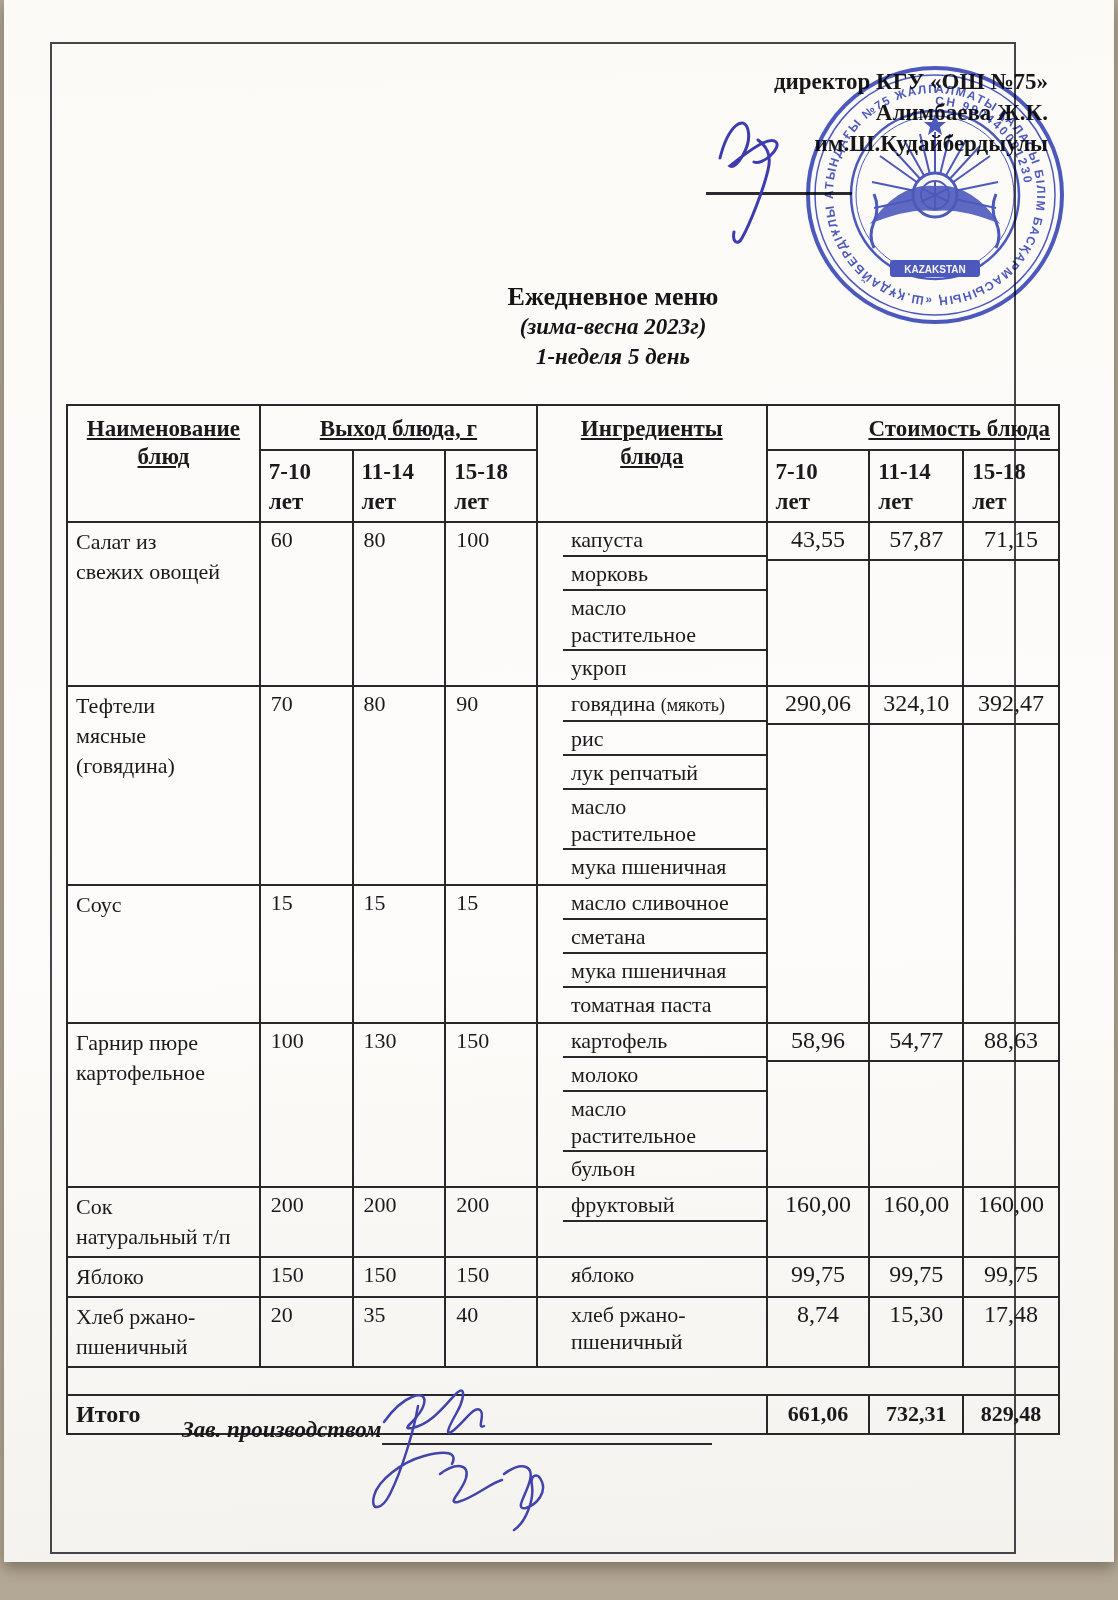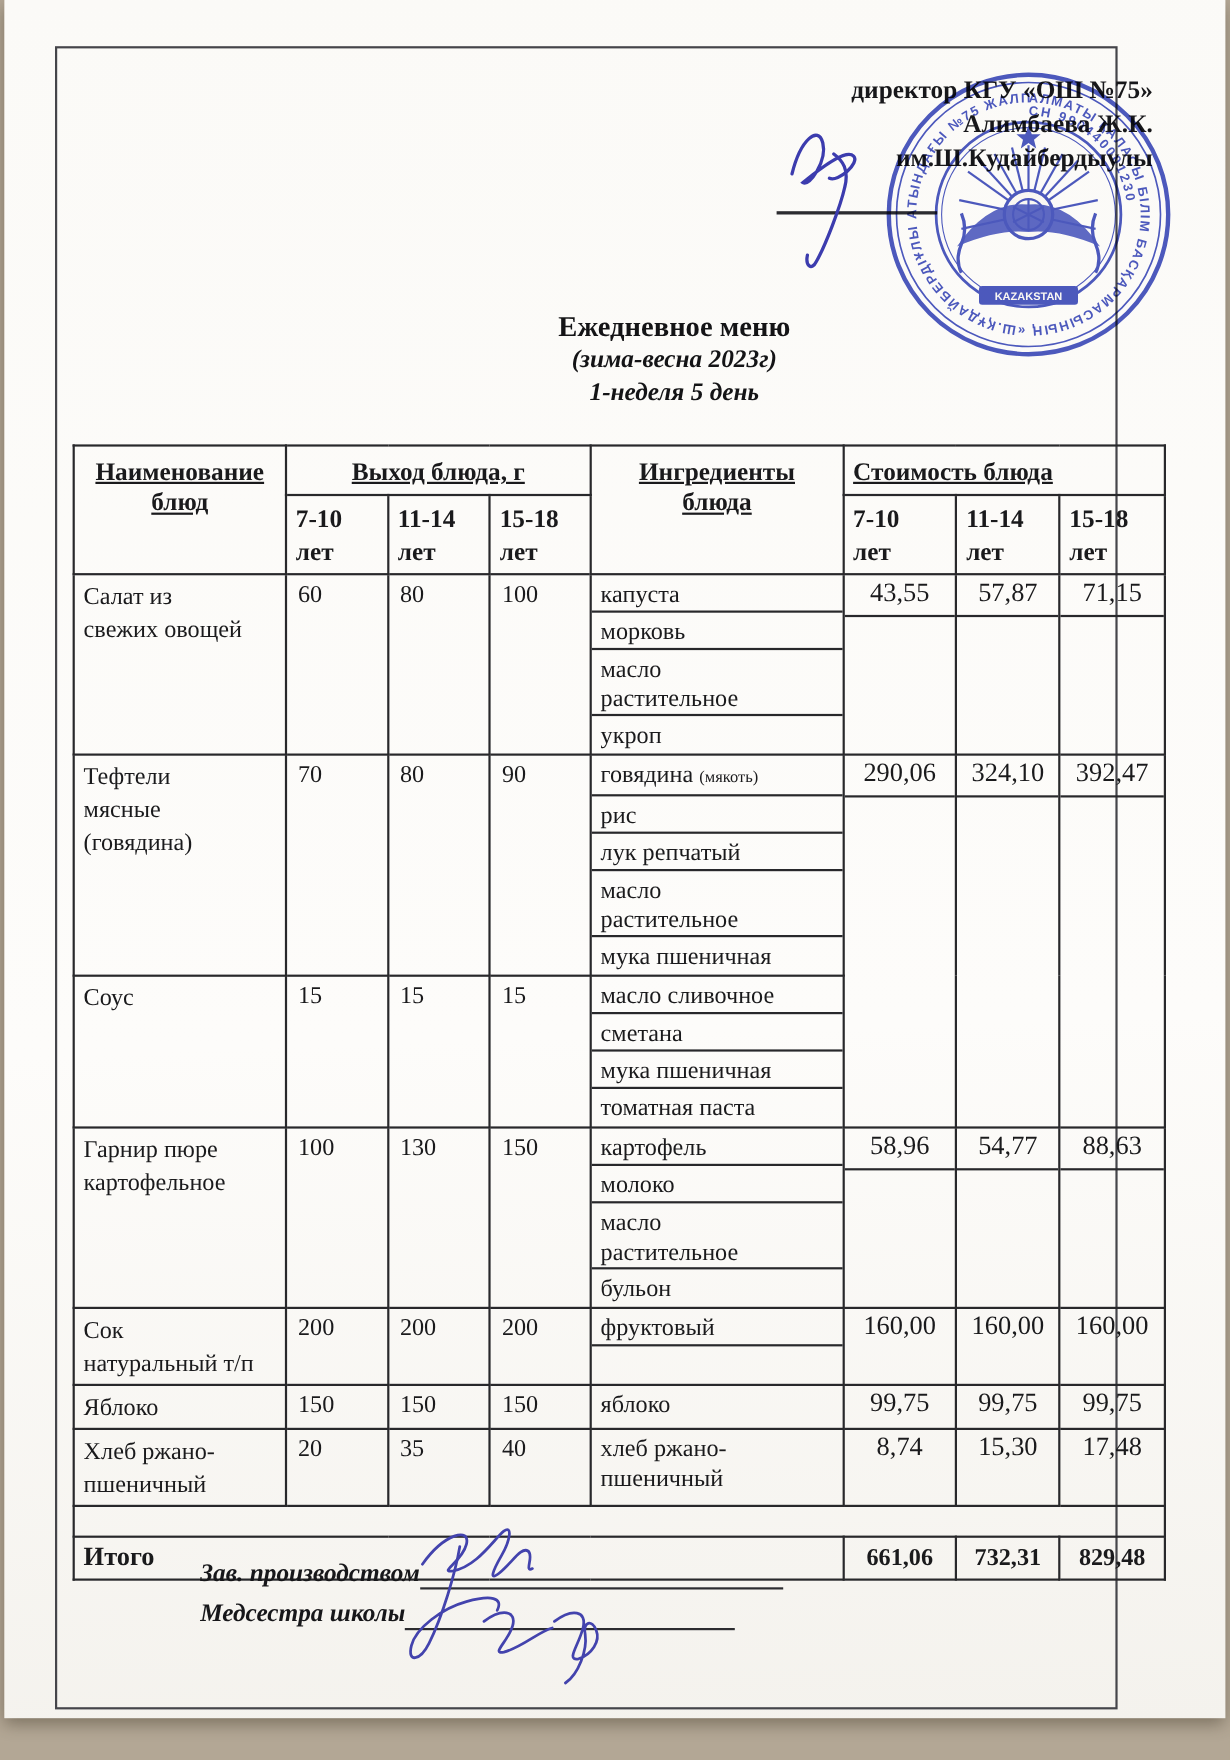--- a/index.html
+++ b/index.html
@@ -18,29 +18,29 @@
   .sig-line-top{position:absolute;left:702px;top:168px;width:146px;height:24px;
     border-bottom:3px solid #2c2c30;}
   .stamp{position:absolute;left:800px;top:64px;width:262px;height:262px;
     opacity:.85;mix-blend-mode:multiply;}
   .topsig{position:absolute;left:688px;top:96px;width:190px;height:150px;}
 
   table.menu{position:absolute;left:62px;top:404px;width:994px;border-collapse:collapse;
     color:#1a1a1c;}
   table.menu th,table.menu td{border:2px solid #28282b;vertical-align:top;}
   th.group{font-size:23px;font-weight:bold;padding:9px 8px 6px;text-align:center;white-space:pre-line;line-height:28px;text-decoration:underline;}
-  th.group.left{text-align:left;}
+  th.group.left{text-align:right;}
   th.age{font-size:23px;font-weight:bold;text-align:left;padding:6px 8px 4px;white-space:pre-line;line-height:30px;}
   td.td-name{font-size:22px;padding:4px 6px 4px 8px;white-space:pre-line;line-height:30px;}
   td.td-out{font-size:22px;padding:4px 4px 4px 10px;}
   td.td-ing{padding:0;}
   .ing-item{min-height:34px;box-sizing:border-box;padding:3px 8px 1px;font-size:22px;
-    line-height:27px;white-space:pre-line;}
+    line-height:27px;white-space:pre-line;margin-left:25px;}
   .ing-item.b{border-bottom:2px solid #28282b;}
-  .ing-item .par{font-size:15px;}
+  .ing-item .par{font-size:18px;}
   td.td-cost{padding:0;}
   .cost-inner{height:38px;box-sizing:border-box;text-align:center;padding-top:3px;
     font-size:24px;}
   .cost-inner.line{border-bottom:2px solid #28282b;}
   td.spacer-cell{height:26px;padding:0;}
   td.total-label{font-size:24px;font-weight:bold;padding:5px 8px;vertical-align:middle;}
   td.total-val{font-size:22px;font-weight:bold;text-align:center;vertical-align:middle;padding:5px 2px;}
 
   .bottom-sigs{position:absolute;left:160px;top:1408px;width:620px;color:#17171a;}
   .sig-row{display:flex;align-items:flex-end;height:37px;}
@@ -310,24 +310,20 @@
         <td class="total-val" data-name="total-cost-15-18">829,48</td>
       </tr>
     </tbody>
   </table>
 
   <div class="bottom-sigs" data-name="signature-block">
     <div class="sig-row">
       <span class="lbl" data-name="signature-label-production-manager">Зав. производством</span>
       <div class="line" style="width:330px" data-name="signature-line"></div>
     </div>
-    <div class="sig-row">
-      <span class="lbl" data-name="signature-label-school-nurse">Медсестра школы</span>
-      <div class="line" style="width:300px" data-name="signature-line"></div>
-    </div>
   </div>
 
   <svg class="bottomsig" viewBox="0 0 230 160" data-name="staff-signatures-scribble">
     <g fill="none" stroke="#4343ad" stroke-width="2.5" stroke-linecap="round">
       <path d="M30,44 C50,16 74,10 70,26 C66,42 44,52 58,50 C80,46 96,20 104,14 C112,8 110,22 102,36 C94,50 90,60 100,52 C112,42 120,28 126,32 C132,36 122,52 130,48"></path>
       <path d="M64,28 C60,52 48,92 36,116 C28,132 16,134 20,118 C24,102 48,84 70,78 C92,72 104,74 98,86"></path>
       <path d="M86,96 C102,84 116,86 112,100 C108,114 92,126 104,124 C120,120 138,104 148,102"></path>
       <path d="M150,96 C166,84 180,86 176,102 C172,118 160,132 172,130 C184,126 192,114 188,104 C184,94 176,96 178,108 C180,122 172,144 160,152"></path>
     </g>
   </svg>

